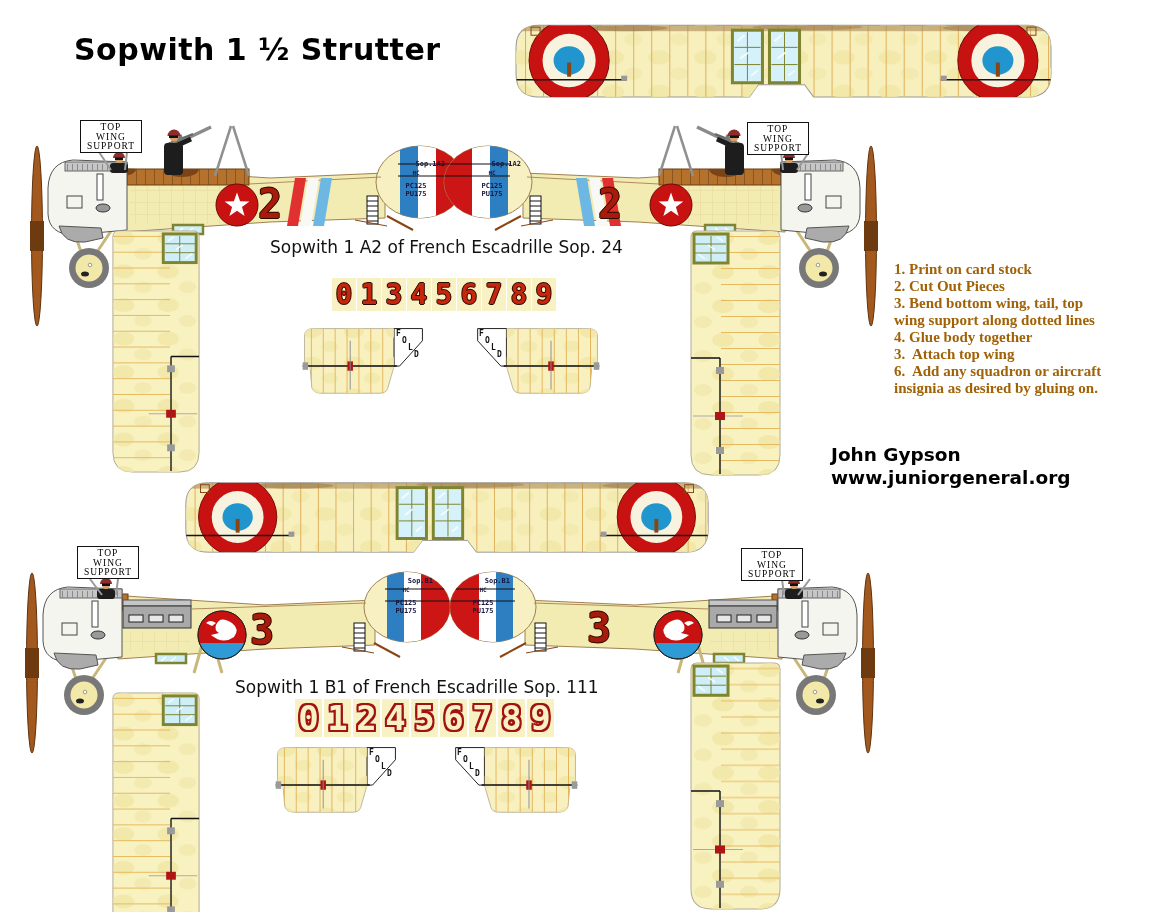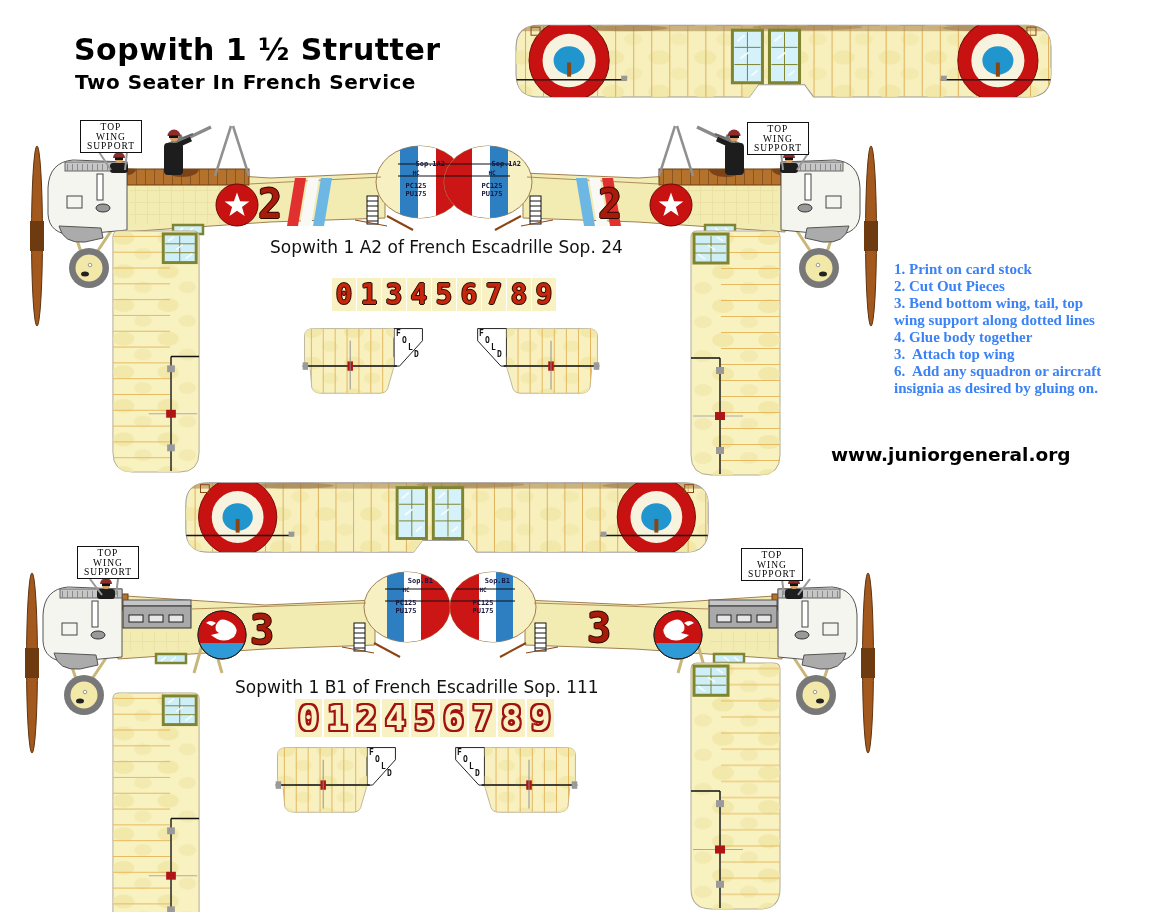--- a/index.html
+++ b/index.html
@@ -2,21 +2,21 @@
 <html><head>
 <meta charset="utf-8">
 <style>
   html,body{margin:0;padding:0;background:#fff;}
   #page{position:relative;width:1144px;height:912px;background:#fff;overflow:hidden;
         font-family:"DejaVu Sans",sans-serif;}
   .abs{position:absolute;}
   .title1{font:bold 30px "DejaVu Sans",sans-serif;color:#000;letter-spacing:.5px;}
   .title2{font:bold 20px "DejaVu Sans",sans-serif;color:#000;letter-spacing:.5px;}
   .caption{font:17px "DejaVu Sans",sans-serif;color:#111;white-space:pre;}
-  .ins-line{font:bold 15px "Liberation Serif",serif;color:#3b82f6;line-height:17px;white-space:pre;}
+  .ins-line{font:bold 15px "Liberation Serif",serif;color:#a16207;line-height:17px;white-space:pre;}
   .credit{font:bold 18.5px "DejaVu Sans",sans-serif;color:#000;line-height:23px;}
   .sign{width:62px;height:33px;background:#fff;border:1.5px solid #111;box-sizing:border-box;
         text-align:center;font:9.5px "Liberation Serif",serif;line-height:9.5px;letter-spacing:1px;
         padding-top:2px;color:#000;}
   .tailtext{width:58px;text-align:center;font:bold 7px "DejaVu Sans Mono",monospace;color:#16163e;}
   .tailtext .tl1{margin-bottom:1px;text-align:right;}
   .tailtext .tl2{font-size:6px;margin-bottom:6px;}
   .fusnum{font:bold 40px "DejaVu Sans Mono",monospace;line-height:1;color:#A81A0A;
           text-shadow:-1px 0 #2b0a00,1px 0 #2b0a00,0 -1px #2b0a00,0 1px #2b0a00;}
   .digit-row{display:flex;}
@@ -296,21 +296,20 @@
       <path d="M90,39 a6,6 0 0 1 12,0 Z" fill="#8E2B2B"></path>
       <rect x="92" y="38.5" width="8" height="2.5" fill="#111"></rect>
     </g>
     <line x1="80" y1="34" x2="92" y2="50" stroke="#999" stroke-width="2"></line>
     <line x1="108" y1="34" x2="106" y2="50" stroke="#999" stroke-width="2"></line>
   </g>
 </defs>
 </svg>
 
 <div class="abs title1" style="left:74px;top:32px">Sopwith 1 ½ Strutter</div>
-<div class="abs title2" style="left:75px;top:70px">Two Seater In French Service</div>
 
 <svg class="abs" style="left:507px;top:13px" width="553" height="93" viewBox="0 0 552 92" preserveAspectRatio="none">
       <use href="#topwing"></use>
     </svg>
 <svg class="abs" style="left:177px;top:471px" width="540" height="90" viewBox="0 0 552 92" preserveAspectRatio="none">
       <use href="#topwing"></use>
     </svg>
 
 <svg class="abs" style="left:15px;top:118px" width="450" height="215" viewBox="0 0 450 215">
       <use href="#af1"></use>
@@ -459,16 +458,17 @@
   <div class="ins-line">2. Cut Out Pieces</div>
   <div class="ins-line" able="false">3. Bend bottom wing, tail, top</div>
   <div class="ins-line">wing support along dotted lines</div>
   <div class="ins-line">4. Glue body together</div>
   <div class="ins-line">3.  Attach top wing</div>
   <div class="ins-line">6.  Add any squadron or aircraft</div>
   <div class="ins-line">insignia as desired by gluing on.</div>
 </div>
 
 <div class="abs credit" style="left:831px;top:443px">
+  <div>John Gypson</div>
   <div>www.juniorgeneral.org</div>
 </div>
 
 </div>
 
 </body></html>

